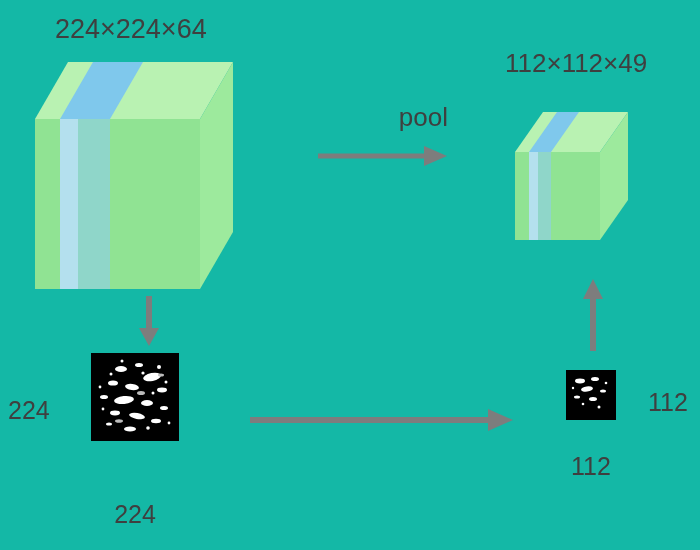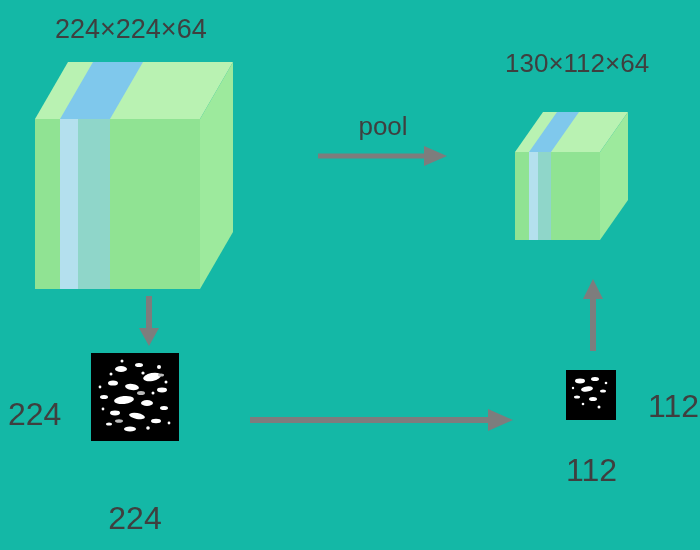--- a/index.html
+++ b/index.html
@@ -8,46 +8,46 @@
     width: 700px;
     height: 550px;
     background: #14b8a6;
     overflow: hidden;
     font-family: "Liberation Sans", sans-serif;
     color: #3f3f3f;
   }
   .label { position: absolute; white-space: nowrap; color: #3f3f3f; }
   .vol { font-size: 27px; }
   .op  { font-size: 26px; text-align: center; }
-  .num { font-size: 32px; }
+  .num { font-size: 25px; }
   svg.abs { position: absolute; display: block; }
 </style>
 </head>
 <body>
 
 <div class="canvas">
 
   <div class="label vol" style="left:55px; top:14px;">224×224×64</div>
 
   <svg class="abs" style="left:30px; top:57px;" width="210" height="236" viewBox="0 0 210 236">
     <polygon points="5,62 38,5 203,5 170,62" fill="#b9f2b2"></polygon>
     <polygon points="170,62 203,5 203,175 170,232" fill="#9dea9d"></polygon>
     <polygon points="5,62 170,62 170,232 5,232" fill="#90e393"></polygon>
     <polygon points="30,62 63,5 113,5 80,62" fill="#7fc8ec"></polygon>
     <rect x="30" y="62" width="18" height="170" fill="#b4e0ee"></rect>
     <rect x="48" y="62" width="32" height="170" fill="#8fd6c9"></rect>
   </svg>
 
-  <div class="label op" style="left:318px; top:111px; width:130px;">pool</div>
+  <div class="label op" style="left:318px; top:102px; width:130px;text-align:right;">pool</div>
   <svg class="abs" style="left:318px; top:143px;" width="130" height="26" viewBox="0 0 130 26">
     <line x1="0" y1="13" x2="106" y2="13" stroke="#7d7d7d" stroke-width="5"></line>
     <polygon points="106,3 129,13 106,23" fill="#7d7d7d"></polygon>
   </svg>
 
-  <div class="label vol" style="left:505px; top:48px; font-size:26px;">130×112×64</div>
+  <div class="label vol" style="left:505px; top:48px; font-size:26px;">112×112×49</div>
 
   <svg class="abs" style="left:505px; top:95px;" width="135" height="150" viewBox="0 0 135 150">
     <polygon points="10,57 38,17 123,17 95,57" fill="#b9f2b2"></polygon>
     <polygon points="95,57 123,17 123,105 95,145" fill="#9dea9d"></polygon>
     <polygon points="10,57 95,57 95,145 10,145" fill="#90e393"></polygon>
     <polygon points="24,57 52,17 74,17 46,57" fill="#7fc8ec"></polygon>
     <rect x="24" y="57" width="9" height="88" fill="#b4e0ee"></rect>
     <rect x="33" y="57" width="13" height="88" fill="#8fd6c9"></rect>
   </svg>
 

